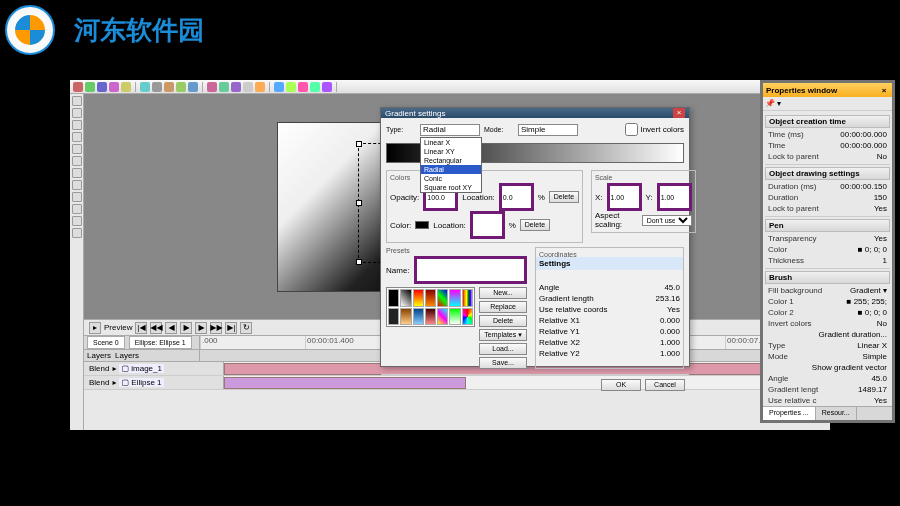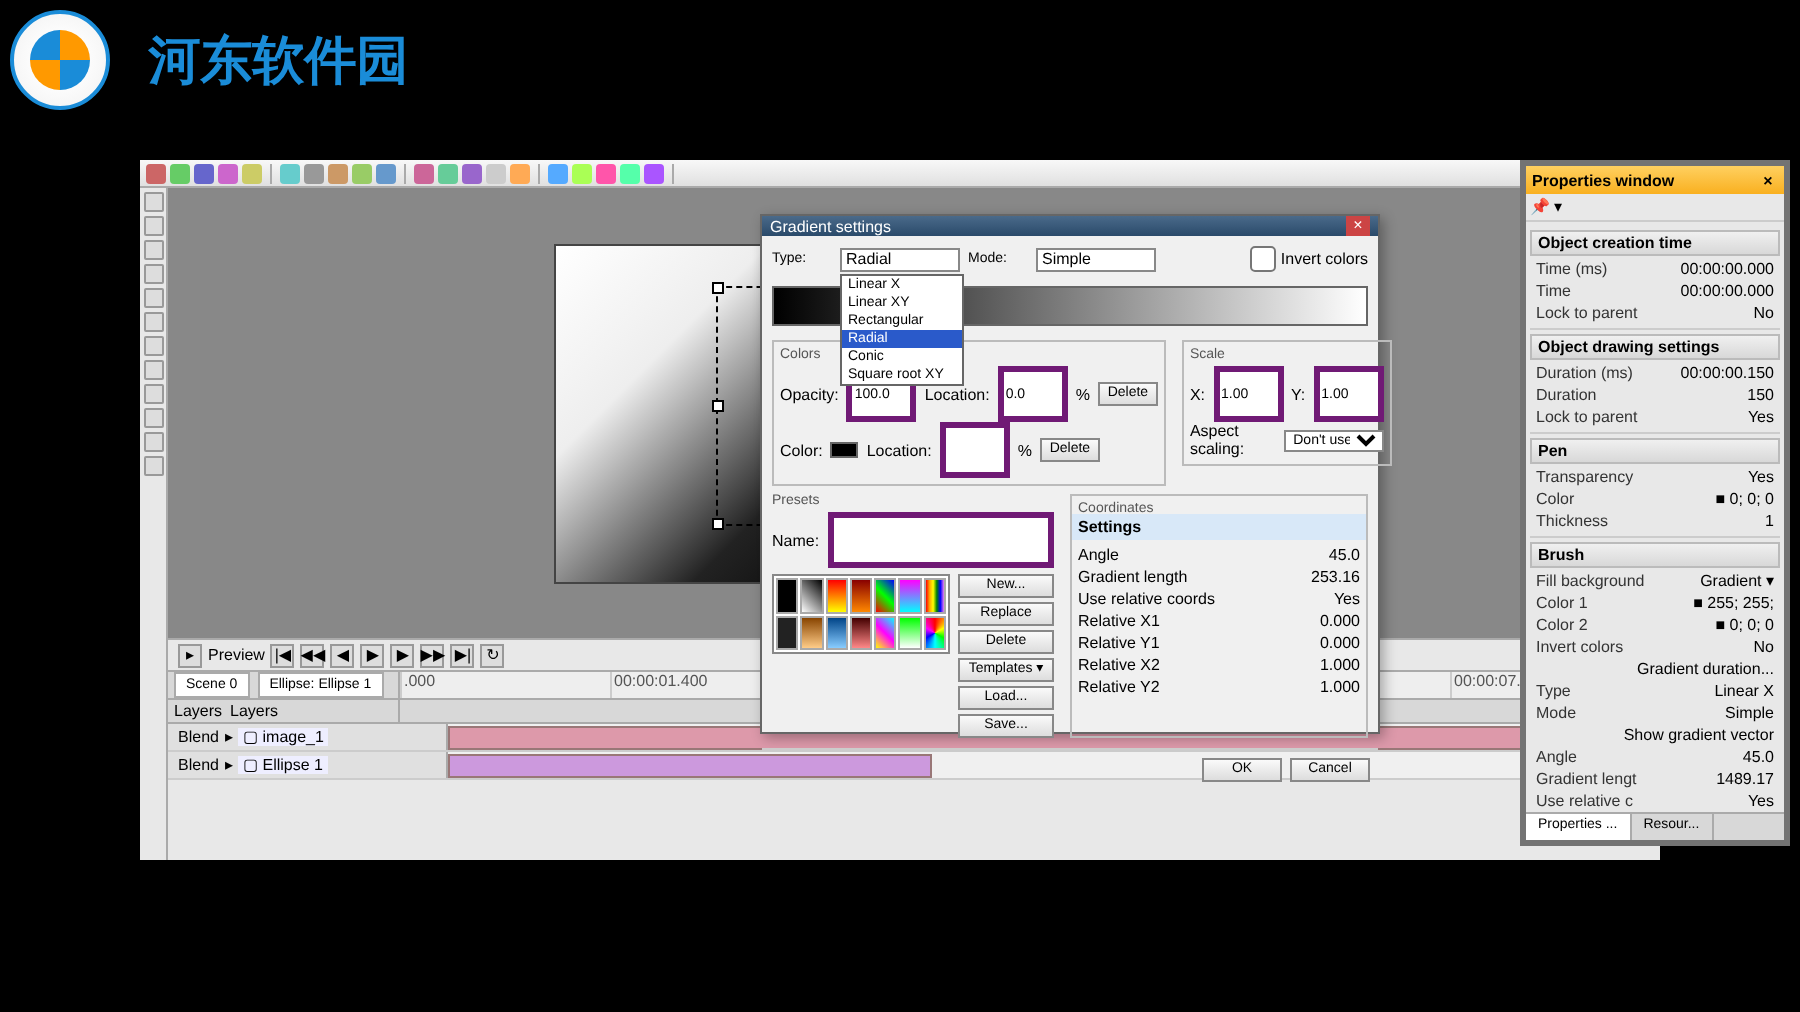--- a/index.html
+++ b/index.html
@@ -70,21 +70,21 @@
 .fieldset-title{font-size:7px;color:#555;margin-bottom:2px}
 .num-input{width:35px;height:28px;border:3px solid #701a75;background:#fff;font-size:7px;padding:0 1px}
 .small-select{width:50px;height:11px;border:1px solid #888;background:#fff;font-size:7px}
 .presets-box{display:flex;gap:4px;margin-top:3px}
 .preset-grid{flex:1;display:grid;grid-template-columns:repeat(7,1fr);gap:1px;border:1px solid #888;padding:1px;background:#fff;height:40px}
 .preset-sw{border:1px solid #aaa}
 .preset-btns{display:flex;flex-direction:column;gap:2px;width:48px}
 .dlg-btn{height:12px;border:1px solid #888;background:linear-gradient(#fafafa,#ddd);font-size:7px;text-align:center;line-height:10px}
 .coords-box{border:1px solid #bbb;padding:3px;font-size:7px;flex:1}
 .coord-row{display:flex;justify-content:space-between;padding:1px 0}
-.coord-row.hdr{background:#d8e8f8;font-weight:bold;margin:-3px -3px 2px;padding:2px 3px}
+.coord-row.hdr{background:#d8e8f8;font-weight:bold;margin:-3px -3px 12px;padding:2px 3px}
 .dlg-footer{display:flex;justify-content:flex-end;gap:4px;padding:4px;border-top:1px solid #ccc}
 .dlg-footer .dlg-btn{width:40px}
 </style>
 </head>
 <body>
 
 <div class="watermark">
   <span class="wm-logo"></span>
   <span class="wm-text">
     <div class="wm-title">河东软件园</div>

